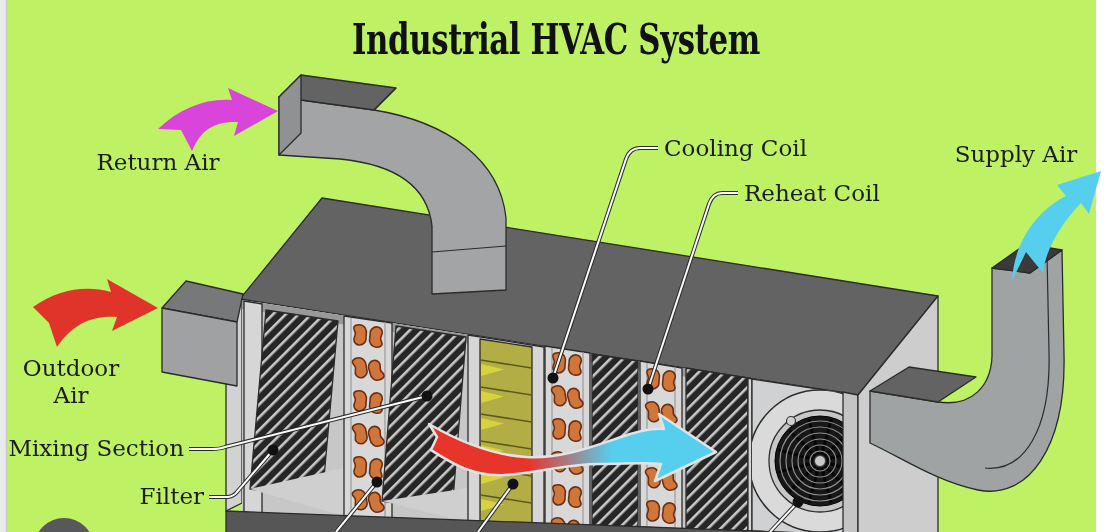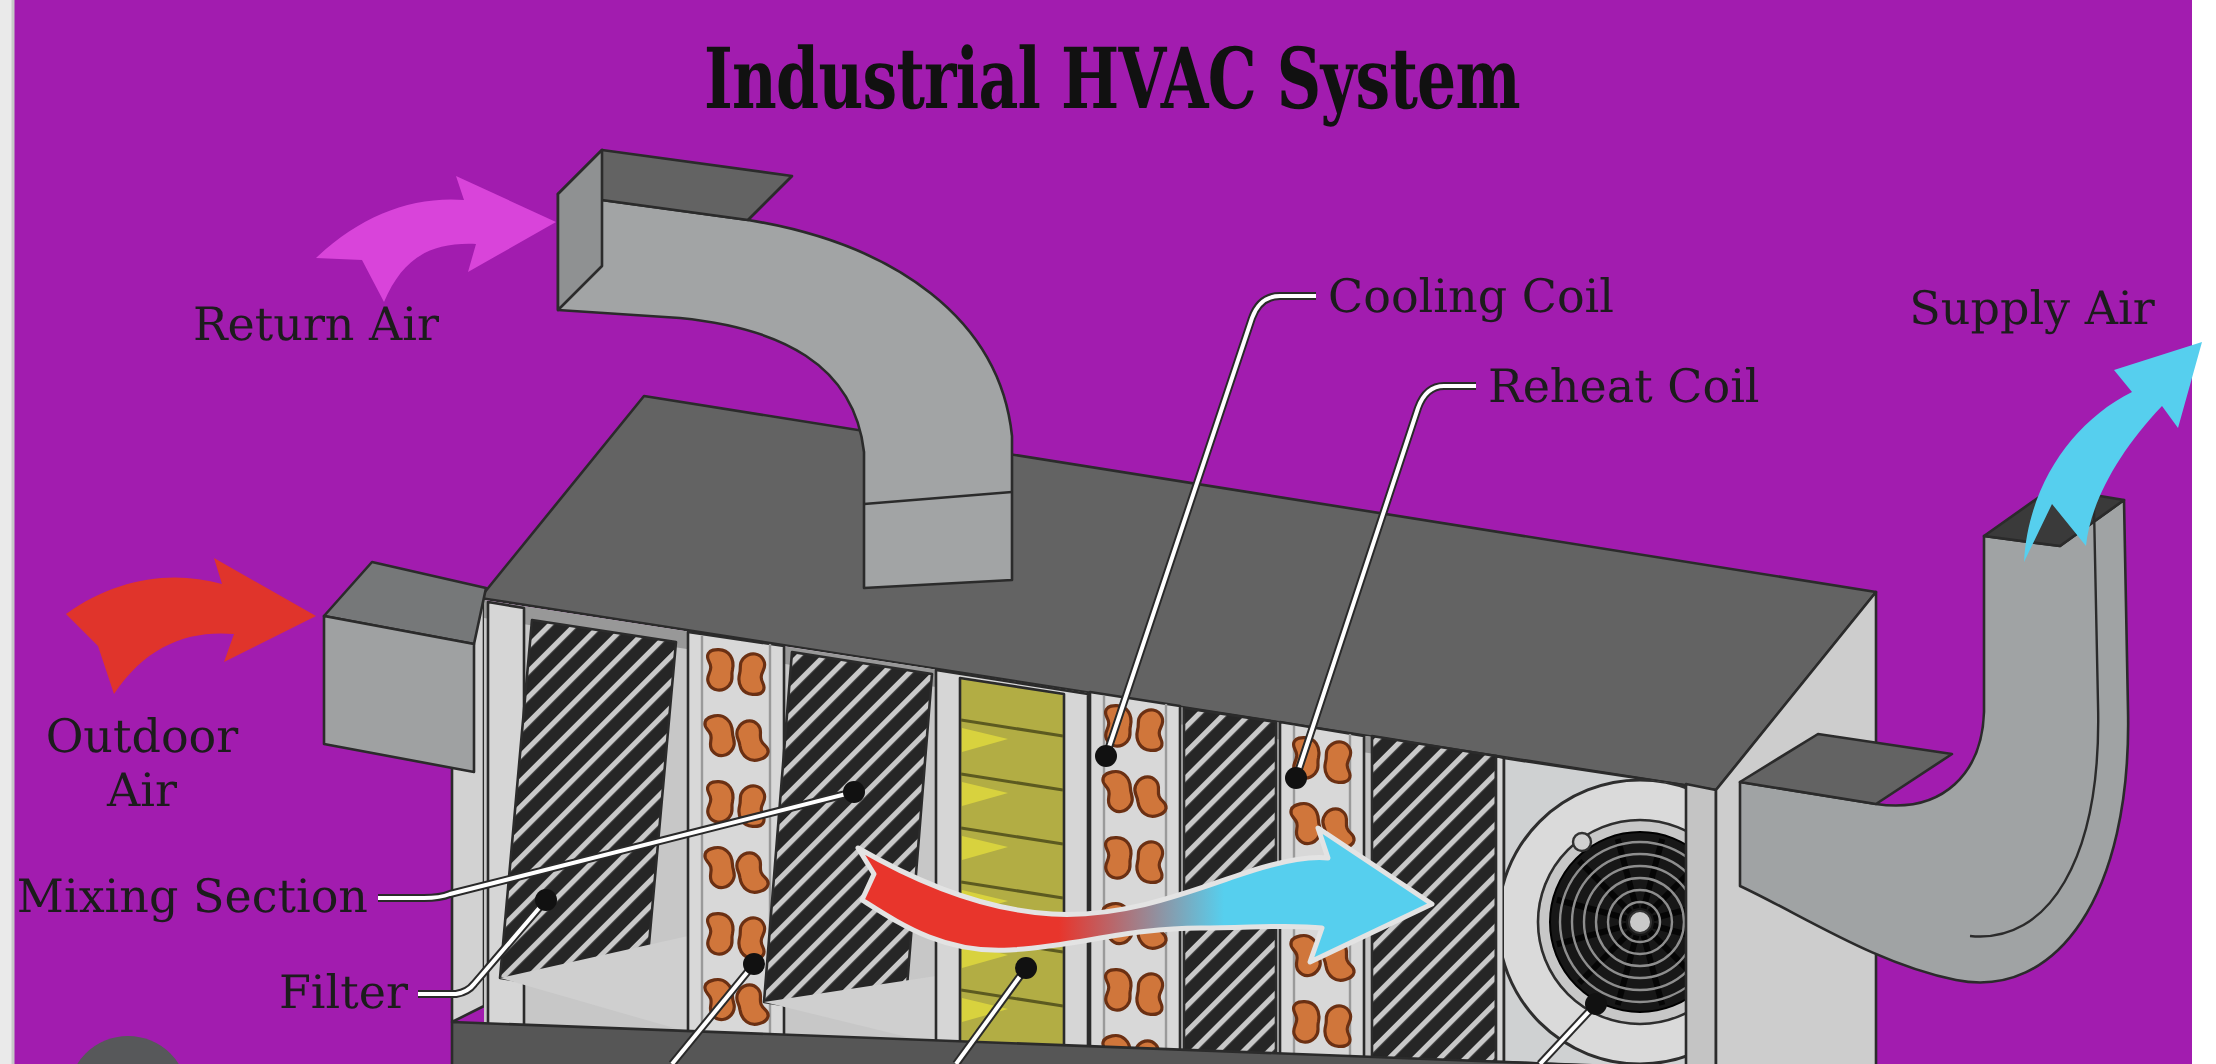--- a/index.html
+++ b/index.html
@@ -1,16 +1,16 @@
 <!DOCTYPE html>
 <html style="--c-return-arrow: #d944da; --c-outdoor-arrow: #e0342b; --c-supply-arrow: #56cfee; --c-flow-hot: #e8352c; --c-flow-cold: #56cfee; --c-coil-orange: #d0763b; --c-humidifier-yellow: #b2ad44; --c-humidifier-highlight: #d8d23e; --c-cabinet-dark: #636363; --c-cabinet-light: #cdcdcd; --c-panel-hatch-dark: #262626;"><head>
 <meta charset="utf-8">
 <style>
   html,body{margin:0;padding:0;background:#ffffff;width:1108px;height:532px;overflow:hidden;}
-  #stage{position:relative;width:1096px;height:532px;background:#a21caf;}
+  #stage{position:relative;width:1096px;height:532px;background:#bef264;}
   svg{display:block;}
   .lbl{font-family:"DejaVu Serif","Liberation Serif",serif;font-weight:500;fill:#1c1c1c;}
   .title{font-family:"DejaVu Serif","Liberation Serif",serif;font-weight:700;fill:#111111;letter-spacing:-0.5px;}
   .outline{stroke:#2b2b2b;stroke-width:1.3;stroke-linejoin:round;}
   .leader-case{stroke:#2a2a2a;stroke-width:4;fill:none;stroke-linejoin:round;}
   .leader-core{stroke:#ffffff;stroke-width:2;fill:none;stroke-linejoin:round;}
   .seam{stroke:#2b2b2b;stroke-width:1.2;fill:none;}
 </style>
 </head>
 <body>

